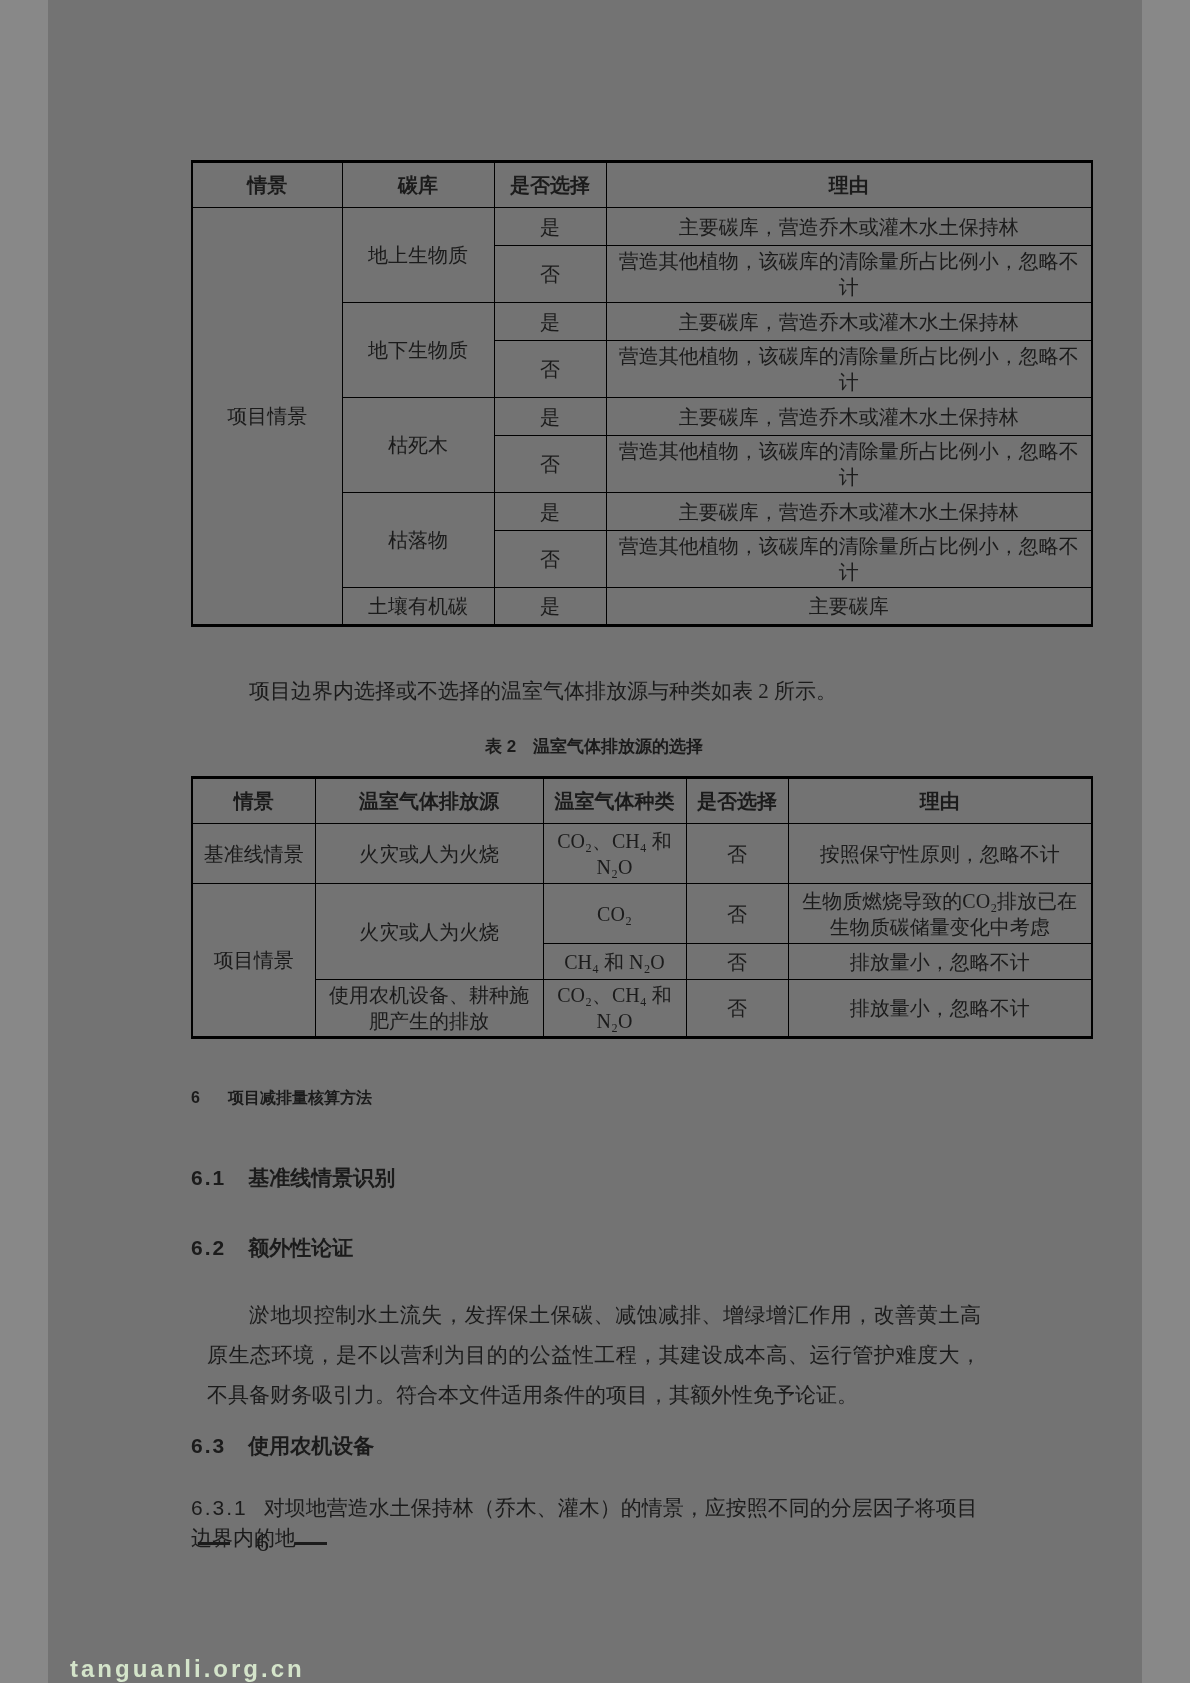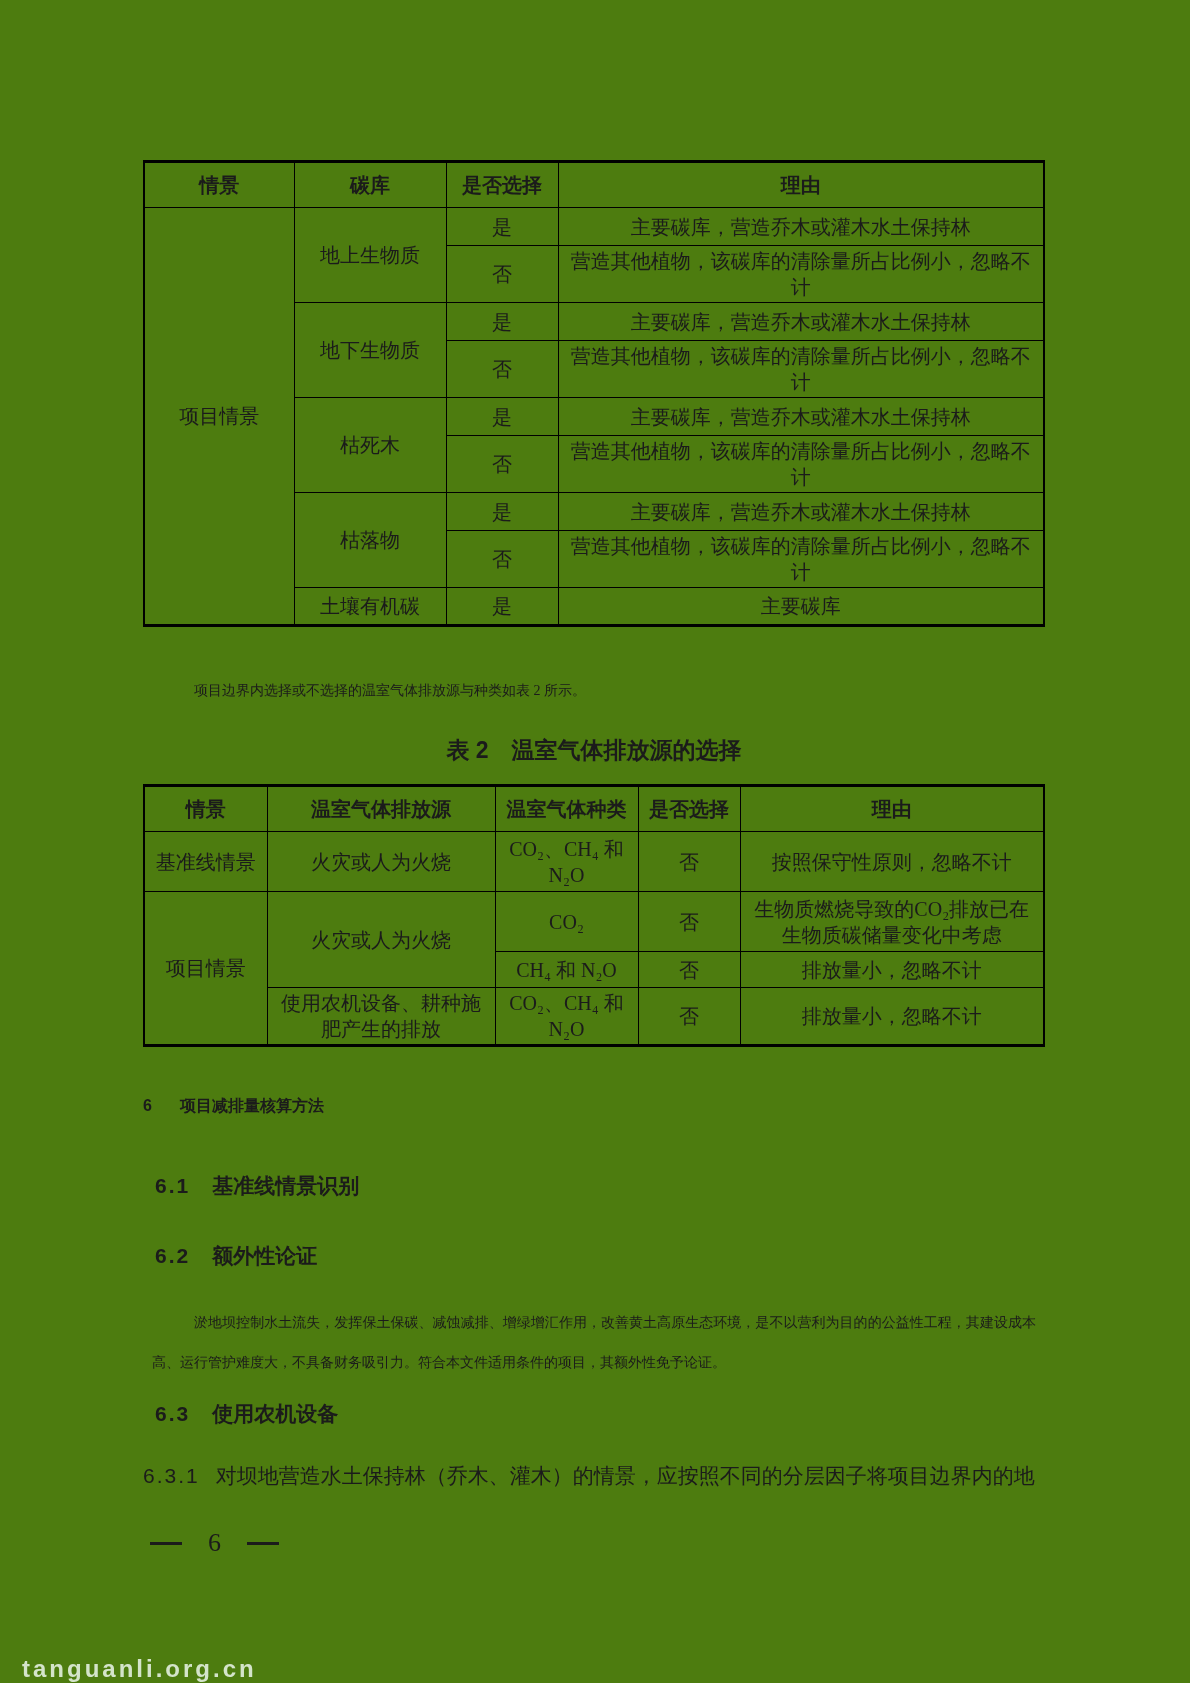--- a/index.html
+++ b/index.html
@@ -1,20 +1,20 @@
 <!DOCTYPE html>
 <html><head>
 <meta charset="utf-8">
 <style>
   html,body{margin:0;padding:0;background:#888;}
   .page{
     position:relative;
-    width:1190px;height:1683px;
+    width:1094px;height:1683px;
     margin:0 auto;
-    background:#4d7c0f;
+    background:#737373;
     font-family:"Liberation Serif","DejaVu Serif",serif;
     color:#1b1b1b;
     overflow:hidden;
   }
   .content{
     padding:0 145px 0 143px;
   }
   table.tbl{
     border-collapse:collapse;
     width:902px;
@@ -40,47 +40,47 @@
   #table1{margin-top:160px;}
   #table1 tr.hdr{height:46px;}
   #table1 tr.r{height:38px;}
   #table2{margin-top:18px;}
   #table2 tr.hdr{height:46px;}
   #table2 tr.r1{height:60px;}
   #table2 tr.r2{height:60px;}
   #table2 tr.r3{height:36px;}
   #table2 tr.r4{height:58px;}
   .body-text{
-    font-size:14px;
+    font-size:21px;
     line-height:40px;
-    margin:9px;
+    margin:16px;
     text-align:justify;
   }
   .indent{text-indent:42px;}
   .para-intro{margin-top:44px;}
   .tbl-caption{
     margin-top:24px;
     text-align:center;
     font-family:"Liberation Sans","DejaVu Sans",sans-serif;
     font-weight:bold;
-    font-size:23px;
+    font-size:17px;
   }
   .heading{
     font-family:"Liberation Sans","DejaVu Sans",sans-serif;
     font-weight:bold;
     font-size:16px;
     margin:0;
     line-height:30px;
   }
   .heading .h-title{margin-left:26px;}
   .sub-heading{
     font-family:"Liberation Sans","DejaVu Sans",sans-serif;
     font-weight:bold;
     font-size:21px;
-    margin:12px;
+    margin:0;
     line-height:30px;
   }
   .sub-heading .h-title{margin-left:22px;}
   .h-num{letter-spacing:2px;}
   .mt-h6{margin-top:44px;}
   .mt-h61{margin-top:50px;}
   .mt-p61{margin-top:36px;}
   .mt-h62{margin-top:40px;}
   .mt-p62{margin-top:32px;}
   .mt-h63{margin-top:16px;}

